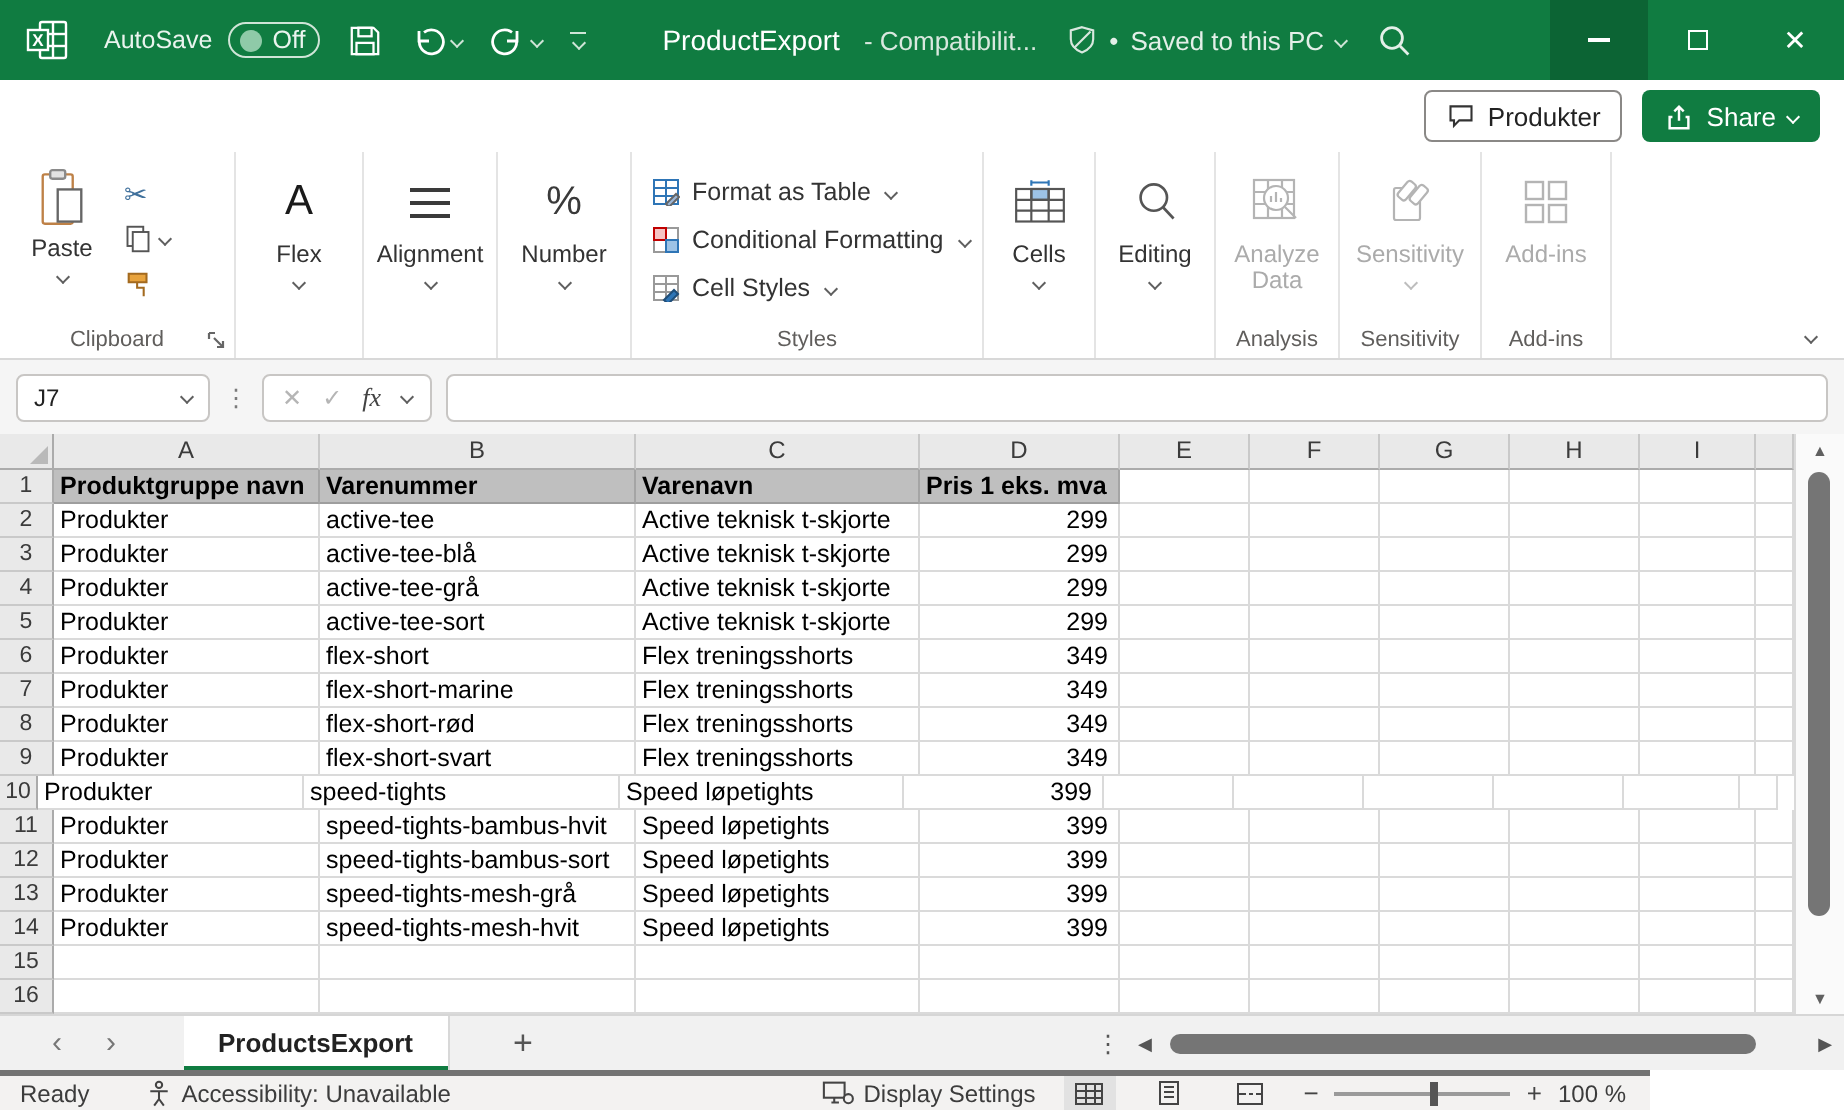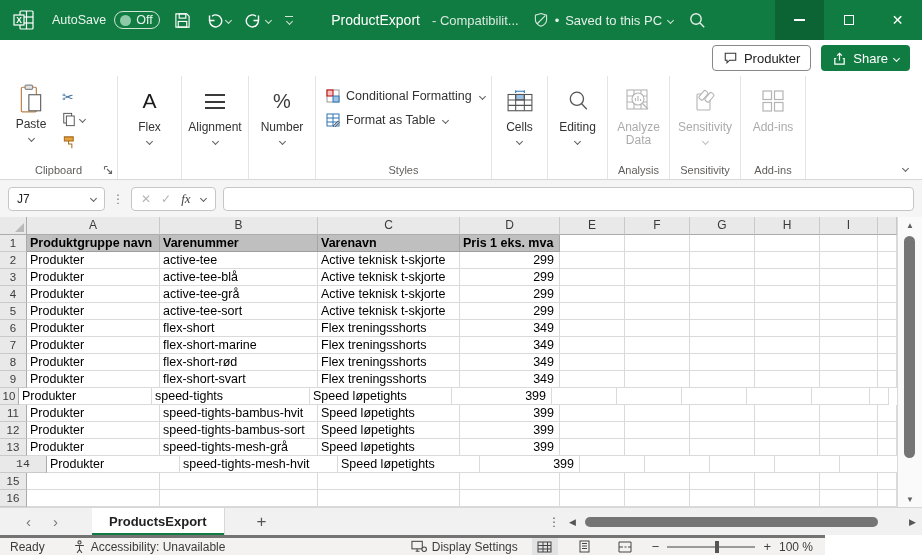--- a/index.html
+++ b/index.html
@@ -284,38 +284,49 @@
         <span class="pct">%</span>
       </span>
     <span class="lbl">Number</span>
     <span class="chv"></span>
   </div>
 
   <div class="rgroup" style="width:176px">
     <div class="styles-rows">
       <div class="style-row">
         <svg width="14" height="14" viewBox="0 0 14 14">
+            <g stroke-width="1" fill="none">
+          <rect x="1" y="1" width="12" height="12" fill="#fff" stroke="#2E75B6"></rect>
+          <path d="M1 5 h12 M1 9 h12 M7 1 v12" stroke="#2E75B6"></path>
+          <path d="M7 13 l5 -5 l1.5 1.5 l-5 5 Z" fill="#9cb7d8" stroke="#666"></path>
+            </g>
+          </svg>
+        <span>Format as Table</span>
+        <span class="chv"></span>
+      </div>
+      <div class="style-row">
+        <svg width="14" height="14" viewBox="0 0 14 14">
             <g stroke-width="1">
           <rect x="1" y="1" width="12" height="12" fill="#fff" stroke="#999"></rect>
           <rect x="1" y="1" width="6" height="6" fill="#F6C3C3" stroke="#C00000"></rect>
           <rect x="7" y="7" width="6" height="6" fill="#9DC3E6" stroke="#2E75B6"></rect>
             </g>
           </svg>
         <span>Conditional Formatting</span>
         <span class="chv"></span>
       </div>
       <div class="style-row">
         <svg width="14" height="14" viewBox="0 0 14 14">
             <g stroke-width="1" fill="none">
-          <rect x="1" y="1" width="12" height="12" fill="#fff" stroke="#2E75B6"></rect>
-          <path d="M1 5 h12 M1 9 h12 M7 1 v12" stroke="#2E75B6"></path>
-          <path d="M7 13 l5 -5 l1.5 1.5 l-5 5 Z" fill="#9cb7d8" stroke="#666"></path>
+          <rect x="1" y="1" width="12" height="12" fill="#fff" stroke="#999"></rect>
+          <path d="M1 5 h12 M1 9 h12 M7 1 v12" stroke="#999"></path>
+          <path d="M6 13 l5 -5 l2 2 l-5 5 Z" fill="#2E75B6" stroke="#1f4e79"></path>
             </g>
           </svg>
-        <span>Format as Table</span>
+        <span>Cell Styles</span>
         <span class="chv"></span>
       </div>
     </div>
     <span class="glabel">Styles</span>
   </div>
 
   <div class="rgroup vbtn" style="width:56px">
     <span class="ic">
       <svg width="26" height="22" viewBox="0 0 24 20">
           <g stroke-width="1">
@@ -588,21 +599,21 @@
         <div class="cell" style="width: 142px;">Speed løpetights</div>
         <div class="cell numcell" style="width: 100px;">399</div>
         <div class="cell" style="width: 65px;"></div>
         <div class="cell" style="width: 65px;"></div>
         <div class="cell" style="width: 65px;"></div>
         <div class="cell" style="width: 65px;"></div>
         <div class="cell" style="width: 58px;"></div>
         <div class="cell" style="width: 19px;"></div>
       </div>
       <div class="grid-row">
-        <div class="rowhdr" style="width: 47px; font-family: Liberation Mono, monospace;">14</div>
+        <div class="rowhdr" style="width: 27px;">14</div>
         <div class="cell" style="width: 133px;">Produkter</div>
         <div class="cell" style="width: 158px;">speed-tights-mesh-hvit</div>
         <div class="cell" style="width: 142px;">Speed løpetights</div>
         <div class="cell numcell" style="width: 100px;">399</div>
         <div class="cell" style="width: 65px;"></div>
         <div class="cell" style="width: 65px;"></div>
         <div class="cell" style="width: 65px;"></div>
         <div class="cell" style="width: 65px;"></div>
         <div class="cell" style="width: 58px;"></div>
         <div class="cell" style="width: 19px;"></div>

